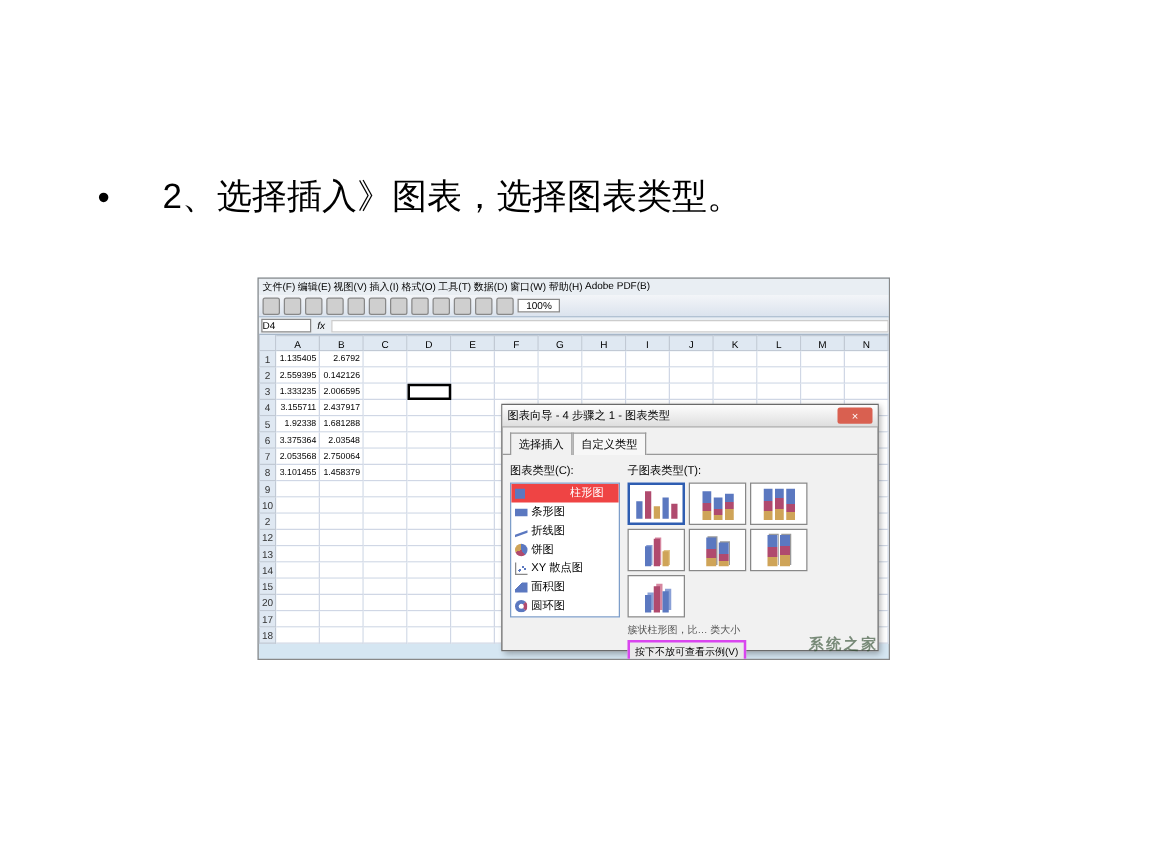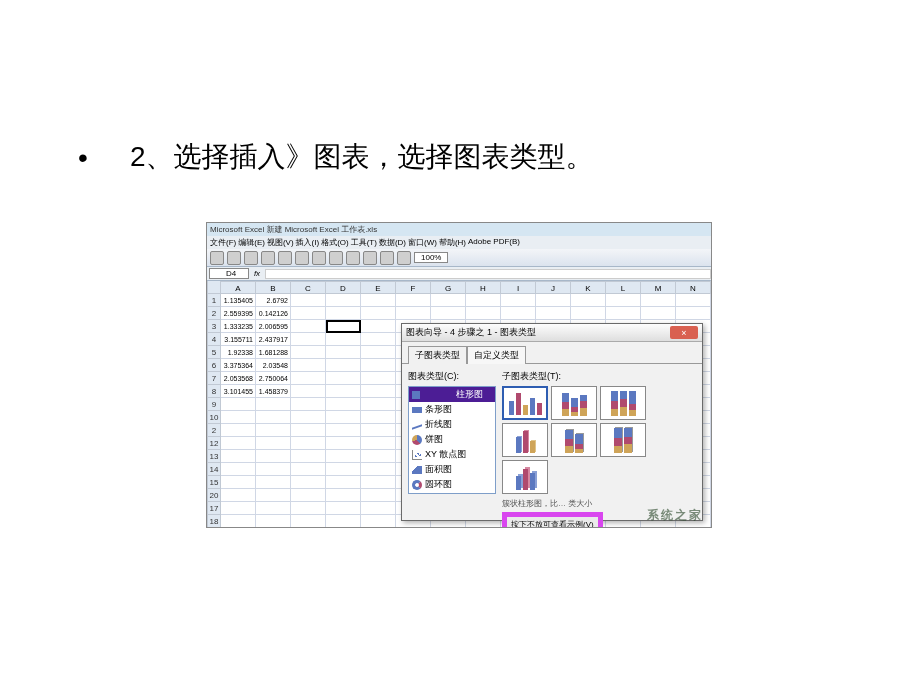--- a/index.html
+++ b/index.html
@@ -19,21 +19,21 @@
   font-family: "SimSun", Arial, sans-serif;
   overflow: hidden;
 }
 .titlebar { font-size: 8px; padding: 1px 3px; color: #333; }
 .menubar { font-size: 8px; padding: 1px 3px; display: flex; gap: 2px; background: #e9eef3; }
 .menubar span { white-space: nowrap; }
 .toolbar { height: 18px; background: linear-gradient(#f3f5f8,#dbe3ee); border-bottom: 1px solid #a7b7c9; display: flex; align-items: center; padding: 0 3px; gap: 3px; }
 .tb-ico { width: 14px; height: 14px; background: #cfcfcf; border: 1px solid #888; border-radius: 2px; }
 .tb-zoom { font-size: 8px; border: 1px solid #888; background: #fff; padding: 0 6px; }
 .fxbar { height: 14px; background: #e9eef3; border-bottom: 1px solid #a7b7c9; display: flex; align-items: center; font-size: 8px; gap: 2px; padding-left: 2px; }
-.namebox { width: 40px; border: 1px solid #888; background: #fff; padding: 0 16px; }
+.namebox { width: 40px; border: 1px solid #888; background: #fff; padding: 0 0; }
 .fx { width: 12px; text-align: center; font-style: italic; }
 .flong { flex: 1; border: 1px solid #ccc; background: #fff; height: 10px; }
 
 .sheet { display: flex; }
 .rowhdrs { width: 16px; }
 .rowhdrs div { height: 13px; font-size: 8px; background: #dfe8f2; border: 1px solid #c1c9d4; border-top: none; text-align: center; line-height: 13px; color: #333; }
 .corner { height: 13px; background: #dfe8f2; border: 1px solid #c1c9d4; }
 .grid { flex: 1; }
 .colhdrs { display: flex; }
 .colhdrs div { flex: 0 0 35px; height: 13px; font-size: 8px; background: #dfe8f2; border: 1px solid #c1c9d4; border-left: none; text-align: center; line-height: 13px; }
@@ -49,52 +49,51 @@
 .wz-title { background: linear-gradient(#fdfdfd,#dedede); height: 18px; font-size: 9px; display: flex; align-items: center; justify-content: space-between; padding: 0 4px; border-bottom: 1px solid #aaa; }
 .wz-close { width: 28px; height: 13px; background: #d96050; border-radius: 2px; display: flex; align-items: center; justify-content: center; color: #fff; font-size: 9px; }
 .wz-tabs { display: flex; font-size: 9px; padding: 3px 6px 0; gap: 0; }
 .wz-tab { border: 1px solid #999; border-bottom: none; background: #f7f7f7; padding: 2px 6px; position: relative; top: 1px; }
 .wz-tab.active { background: #f1f1f1; z-index: 2; }
 .wz-body { display: flex; gap: 6px; padding: 6px; border-top: 1px solid #999; font-size: 9px; }
 .wz-left { width: 88px; }
 .wz-left-title { margin-bottom: 3px; }
 .wz-list { border: 1px solid #7e9ec9; background: #fff; height: 108px; overflow: hidden; }
 .wz-item { display: flex; align-items: center; gap: 3px; padding: 1px 3px; }
-.wz-item.sel { background: #4c1d95; color: #fff; gap: 36px; }
+.wz-item.sel { background: #ef4444; color: #fff; gap: 36px; }
 .wz-ico { width: 10px; height: 10px; display: inline-block; }
 .wz-right { flex: 1; }
 .wz-right-title { margin-bottom: 3px; }
 .subtypes { display: flex; flex-wrap: wrap; gap: 3px; width: 156px; }
 .subtype { width: 46px; height: 34px; background: #fff; border: 1px solid #888; display: flex; align-items: flex-end; justify-content: center; gap: 2px; padding: 3px; }
 .subtype.sel { border: 2px solid #2e5db1; }
 .bar1 { width: 5px; background: #5b78c0; }
 .bar2 { width: 5px; background: #b04a6e; }
 .bar3 { width: 5px; background: #cfa458; }
 .wz-desc { font-size: 8px; margin-top: 4px; color: #555; }
-.wz-preview-btn { font-size: 8px; border: 5px solid #d946ef; background: #eaeaea; padding: 2px 4px; margin-top: 3px; display: inline-block; }
+.wz-preview-btn { font-size: 8px; border: 2px solid #d946ef; background: #eaeaea; padding: 2px 4px; margin-top: 3px; display: inline-block; }
 
 .watermark { position: absolute; right: 8px; bottom: 3px; font-size: 12px; color: rgba(40,70,40,.6); font-weight: bold; letter-spacing: 2px; }
 
 
 .ico-col { background: linear-gradient(to top,#5b78c0 0 100%); width: 8px; height: 8px; }
 .ico-bar { background: linear-gradient(to right,#5b78c0 0 100%); width: 10px; height: 6px; }
 .ico-line { border-bottom: 2px solid #5b78c0; width: 10px; height: 6px; transform: skewY(-20deg); }
 .ico-pie { width: 10px; height: 10px; border-radius: 50%; background: conic-gradient(#5b78c0 0 40%,#b04a6e 0 70%,#cfa458 0 100%); }
 .ico-xy { width: 10px; height: 10px; background: radial-gradient(circle at 30% 70%,#5b78c0 0 1px,transparent 1px),radial-gradient(circle at 60% 40%,#5b78c0 0 1px,transparent 1px),radial-gradient(circle at 80% 60%,#5b78c0 0 1px,transparent 1px); border-left:1px solid #888; border-bottom:1px solid #888; }
 .ico-area { width: 10px; height: 8px; background: linear-gradient(135deg,transparent 0 30%,#5b78c0 30% 100%); }
 .ico-donut { width: 10px; height: 10px; border-radius:50%; border: 3px solid #5b78c0; border-right-color:#b04a6e; }
 </style>
 </head>
 <body>
 
 <div class="bullet">•</div>
 <div class="heading">2、选择插入》图表，选择图表类型。</div>
 
 <div class="shot">
-  <div class="titlebar">Microsoft Excel  新建 Microsoft Excel 工作表.xls</div>
   <div class="menubar">
     <span>文件(F)</span>
     <span>编辑(E)</span>
     <span>视图(V)</span>
     <span>插入(I)</span>
     <span>格式(O)</span>
     <span>工具(T)</span>
     <span>数据(D)</span>
     <span>窗口(W)</span>
     <span>帮助(H)</span>
@@ -453,21 +452,21 @@
       </div>
     </div>
   </div>
 
   <div class="wizard">
     <div class="wz-title">
       <span>图表向导 - 4 步骤之 1 - 图表类型</span>
       <span class="wz-close">×</span>
     </div>
     <div class="wz-tabs">
-      <div class="wz-tab active">子图表类型</div>
+      <div class="wz-tab active">选择插入</div>
       <div class="wz-tab">自定义类型</div>
     </div>
     <div class="wz-body">
       <div class="wz-left">
         <div class="wz-left-title">图表类型(C):</div>
         <div class="wz-list">
           <div class="wz-item sel">
               <span class="wz-ico ico-col"></span>
               <span>柱形图</span>
             </div>

